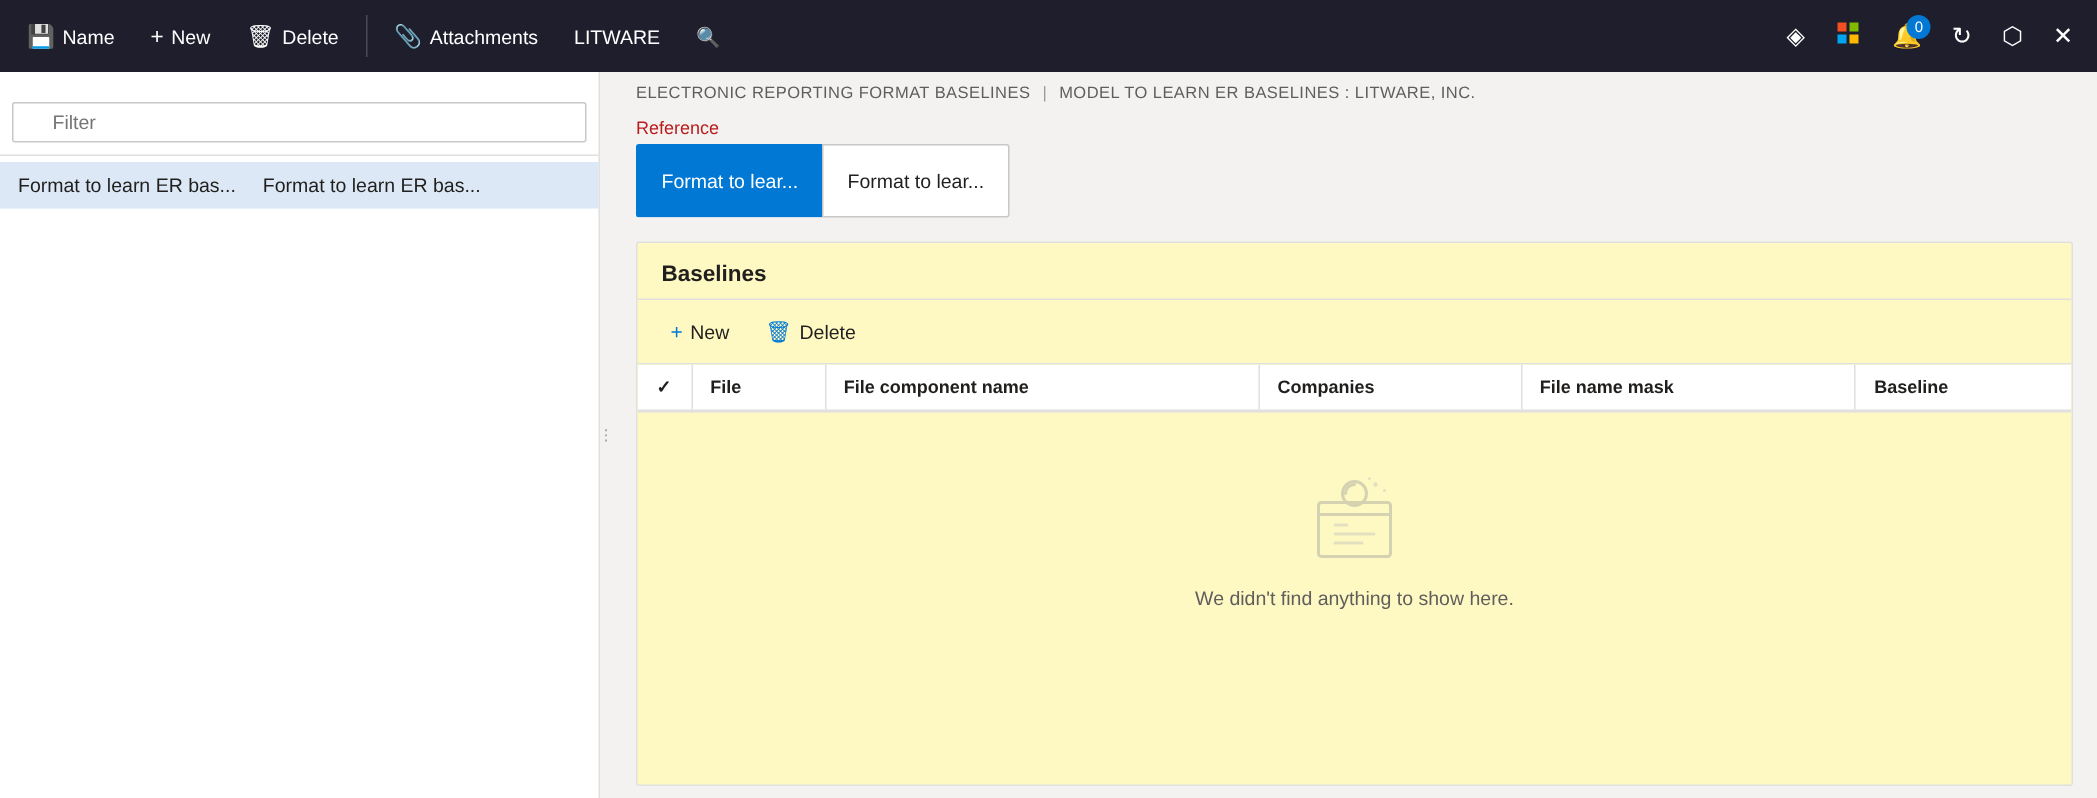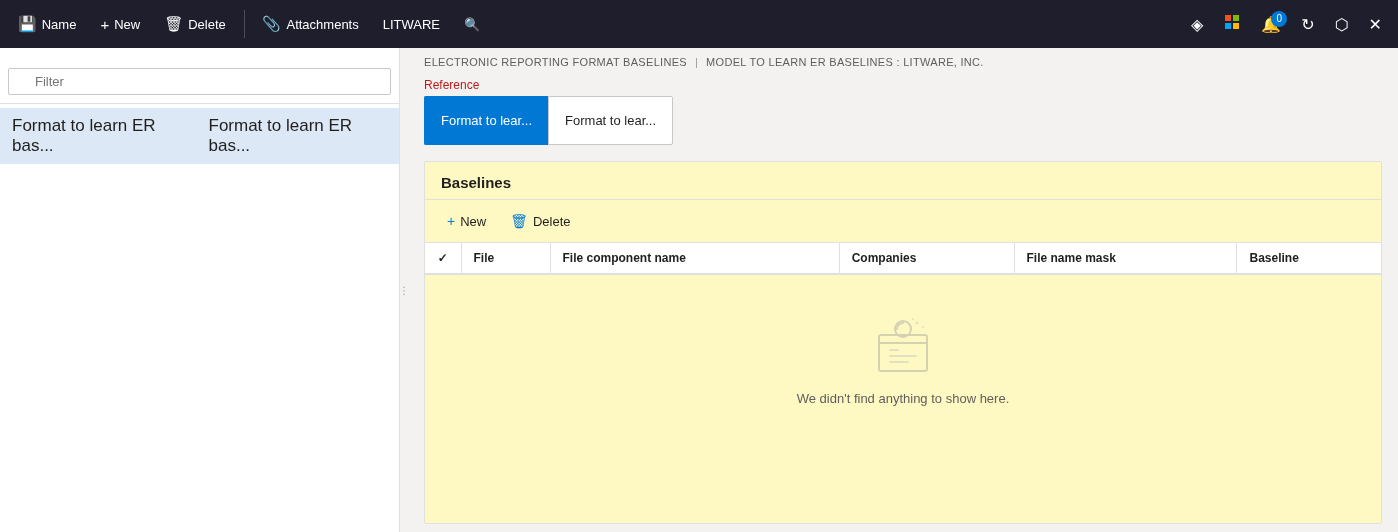--- a/index.html
+++ b/index.html
@@ -105,21 +105,21 @@
       padding: 4px 0;
     }
     .list-item {
       display: flex;
       padding: 8px 12px;
       cursor: pointer;
       gap: 2px;
     }
     .list-item.selected { background: #dce8f5; }
     .list-item-text {
-      font-size: 17px;
+      font-size: 13px;
       color: #201f1e;
     }
     .list-item-text + .list-item-text { margin-left: 16px; }
 
     
     .resize-handle {
       width: 8px;
       background: #f3f2f1;
       cursor: col-resize;
       display: flex;

